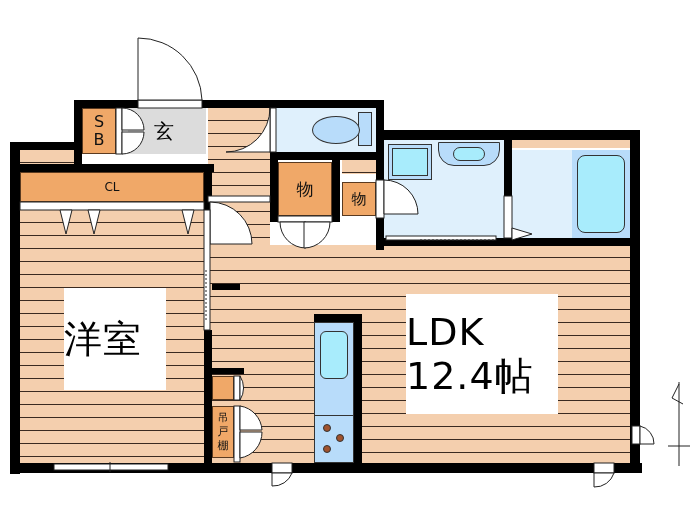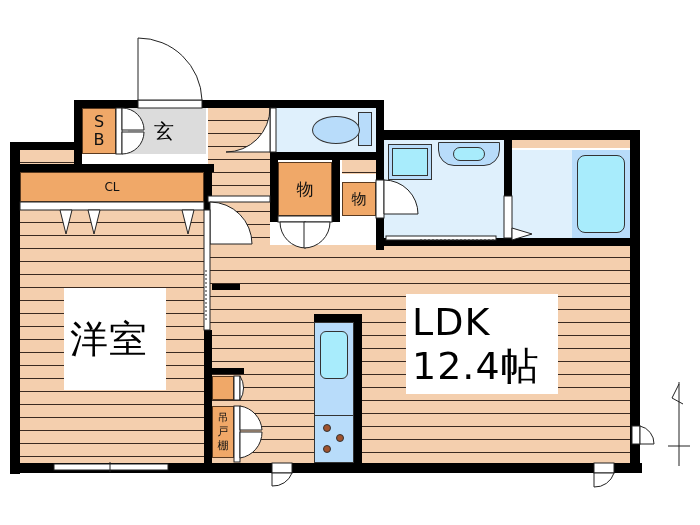--- a/index.html
+++ b/index.html
@@ -8,21 +8,21 @@
   .abs { position: absolute; }
   .wall { position: absolute; background: #000; }
   .wood {
     position: absolute;
     background-color: #f4cfae;
     background-image: repeating-linear-gradient(to bottom, #f4cfae 0px, #f4cfae 12px, #3a2a20 12px, #3a2a20 13px);
   }
   .store { position: absolute; background: #f0a868; border: 1px solid #5a3a20; display: flex; align-items: center; justify-content: center; color: #111; }
   .wet { position: absolute; background: #dff0fc; }
   .tile { position: absolute; background: #dcdcdc; }
-  .label-box { position: absolute; background: #fff; display: flex; flex-direction: column; justify-content: center; padding-left: 6px; color: #000; }
+  .label-box { position: absolute; background: #fff; display: flex; flex-direction: column; justify-content: center; color: #000; }
   .big { font-size: 38px; line-height: 44px; font-family: "DejaVu Sans", sans-serif; letter-spacing: 1px; }
   svg.overlay { position: absolute; left: 0; top: 0; }
 </style>
 </head>
 <body>
 
 <div class="wood" style="left:20px;top:210px;width:186px;height:255px;"></div>
 <div class="wood" style="left:210px;top:245px;width:422px;height:218px;"></div>
 <div class="wood" style="left:208px;top:108px;width:62px;height:140px;"></div>
 <div class="wood" style="left:20px;top:150px;width:56px;height:14px;"></div>
@@ -97,21 +97,21 @@
 <div class="abs" style="left:314px;top:322px;width:40px;height:141px;background:#b8dcfa;border:1px solid #333;"></div>
 <div class="abs" style="left:320px;top:331px;width:28px;height:48px;background:#a8ecfc;border:1.5px solid #333;border-radius:6px;"></div>
 <div class="abs" style="left:314px;top:415px;width:40px;height:1px;background:#333;"></div>
 <div class="abs" style="left:323px;top:424px;width:8px;height:8px;border-radius:50%;background:#a0522d;border:1px solid #333;"></div>
 <div class="abs" style="left:336px;top:434px;width:8px;height:8px;border-radius:50%;background:#a0522d;border:1px solid #333;"></div>
 <div class="abs" style="left:323px;top:445px;width:8px;height:8px;border-radius:50%;background:#a0522d;border:1px solid #333;"></div>
 
 <div class="label-box" style="left:64px;top:288px;width:102px;height:102px;">
   <span class="big">洋室</span>
 </div>
-<div class="label-box" style="left:406px;top:294px;width:152px;height:100px;">
+<div class="label-box" style="left:406px;top:294px;width:152px;height:120px;">
   <span class="big">LDK</span>
   <span class="big">12.4帖</span>
 </div>
 
 <svg class="overlay" width="700" height="525" viewBox="0 0 700 525">
   <g fill="#fff" stroke="#222" stroke-width="1">
 
     <rect x="138" y="100" width="64" height="8"></rect>
     <path d="M138 100 L138 38 A64 64 0 0 1 202 100 Z"></path>
 

